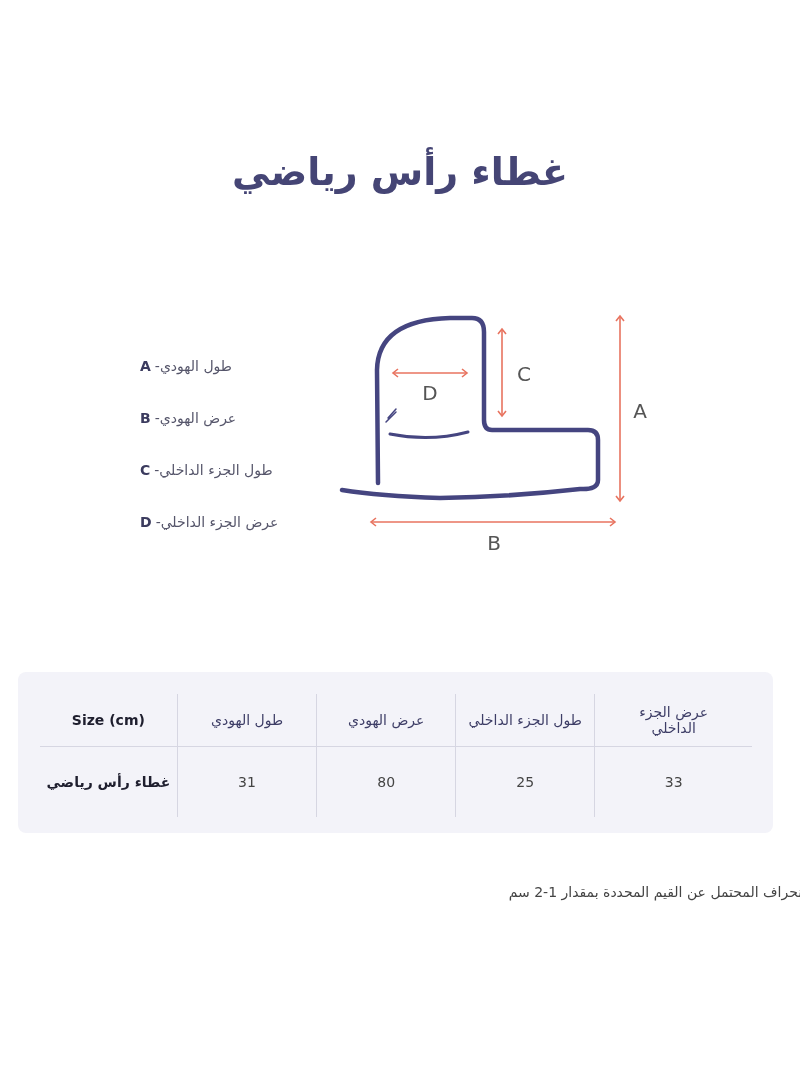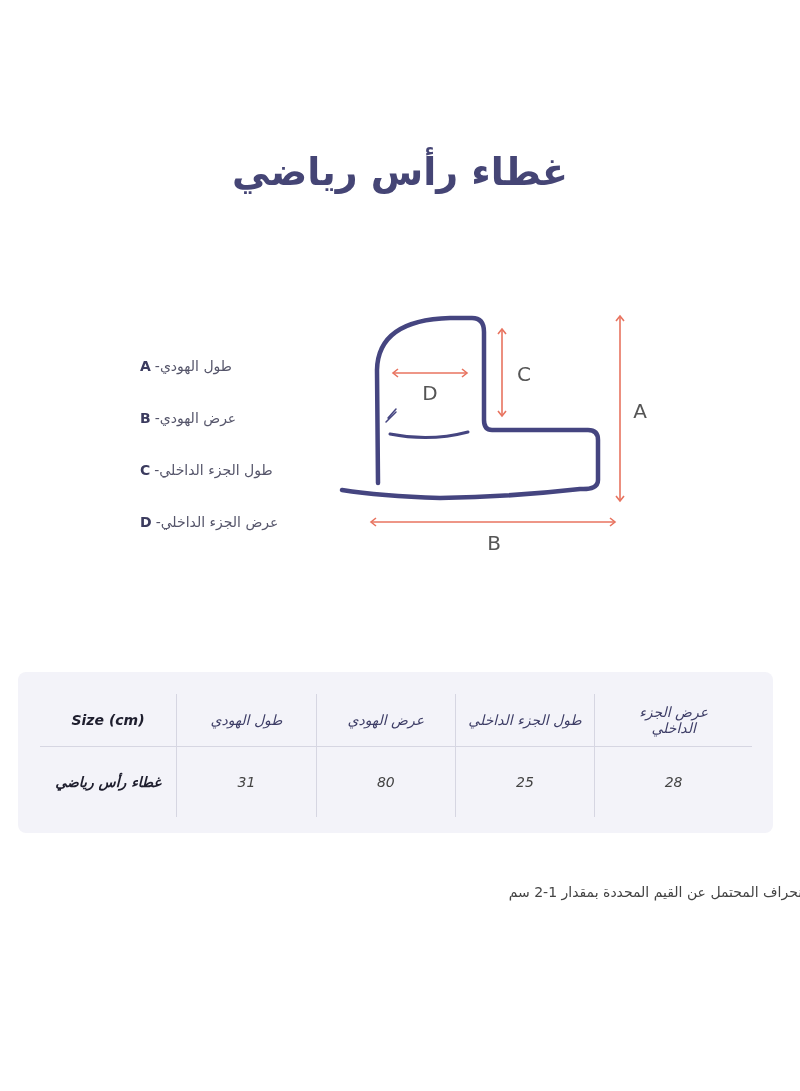--- a/index.html
+++ b/index.html
@@ -5,21 +5,21 @@
     html, body { margin:0; padding:0; }
     body { width:800px; height:1091px; background:#ffffff; position:relative; overflow:hidden; font-family:"DejaVu Sans", sans-serif; }
     .title { position:absolute; top:150px; left:0; width:800px; text-align:center; font-size:38px; font-weight:bold; color:#454575; direction:rtl; }
     .legend { position:absolute; left:140px; top:340px; width:170px; }
     .legend-item { height:52px; display:flex; align-items:center; justify-content:flex-start; font-size:14px; color:#55556a; direction:ltr; }
     .legend-item .key { font-weight:bold; color:#3b3b5e; margin-right:4px; }
     .legend-item .txt { direction:rtl; }
     .diagram { position:absolute; left:330px; top:300px; width:340px; height:270px; }
     .table-card { position:absolute; left:18px; top:672px; width:755px; height:161px; background:#f3f3f9; border-radius:8px; }
     table.size-table { position:absolute; left:22px; top:22px; width:712px; border-collapse:collapse; }
-    table.size-table th, table.size-table td { text-align:center; font-size:14px; color:#444; height:50px;font-style:italic; }
+    table.size-table th, table.size-table td { text-align:center; font-size:14px; color:#444; height:50px; }
     table.size-table th { font-weight:normal; color:#3d3d66; border-bottom:1px solid #d6d6e2; height:50px; }
     table.size-table td { height:68px; }
     table.size-table th + th, table.size-table td + td { border-left:1px solid #d6d6e2; }
     .col-label { font-weight:bold !important; color:#1e1e2e !important; direction:rtl; }
     .rtl { direction:rtl; }
     .note { position:absolute; top:884px; left:0; width:770px; font-size:14px; color:#444; direction:rtl;margin-left:44px; }
   </style>
 </head>
 <body>
 
@@ -81,19 +81,19 @@
         <th class="rtl" style="width:147px">طول الجزء الداخلي</th>
         <th class="rtl" style="width:125px; padding:0 20px;">عرض الجزء الداخلي</th>
       </tr>
     </thead>
     <tbody>
       <tr>
         <td class="col-label">غطاء رأس رياضي</td>
         <td>31</td>
         <td>80</td>
         <td>25</td>
-        <td>28</td>
+        <td>33</td>
       </tr>
     </tbody>
   </table>
 </div>
 
 <div class="note">الانحراف المحتمل عن القيم المحددة بمقدار 1-2 سم</div>
 
 </body></html>

